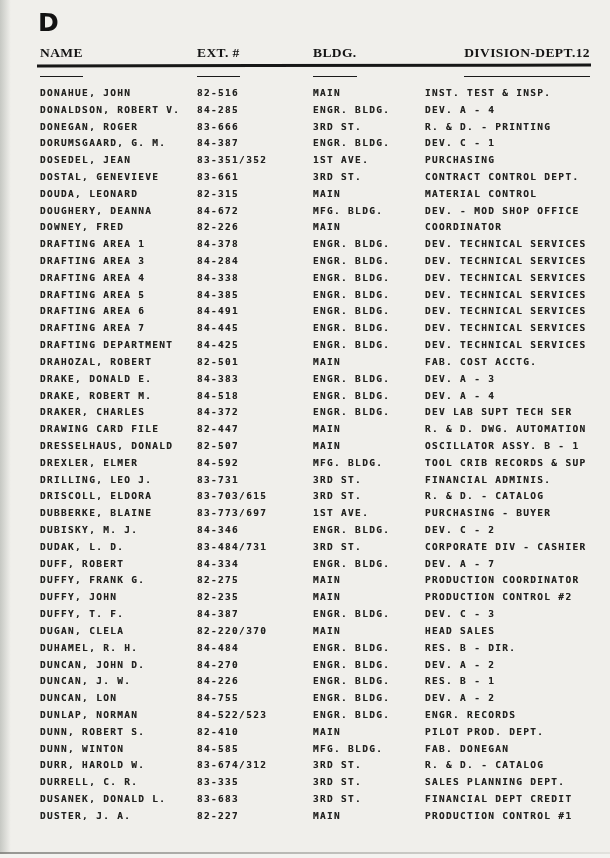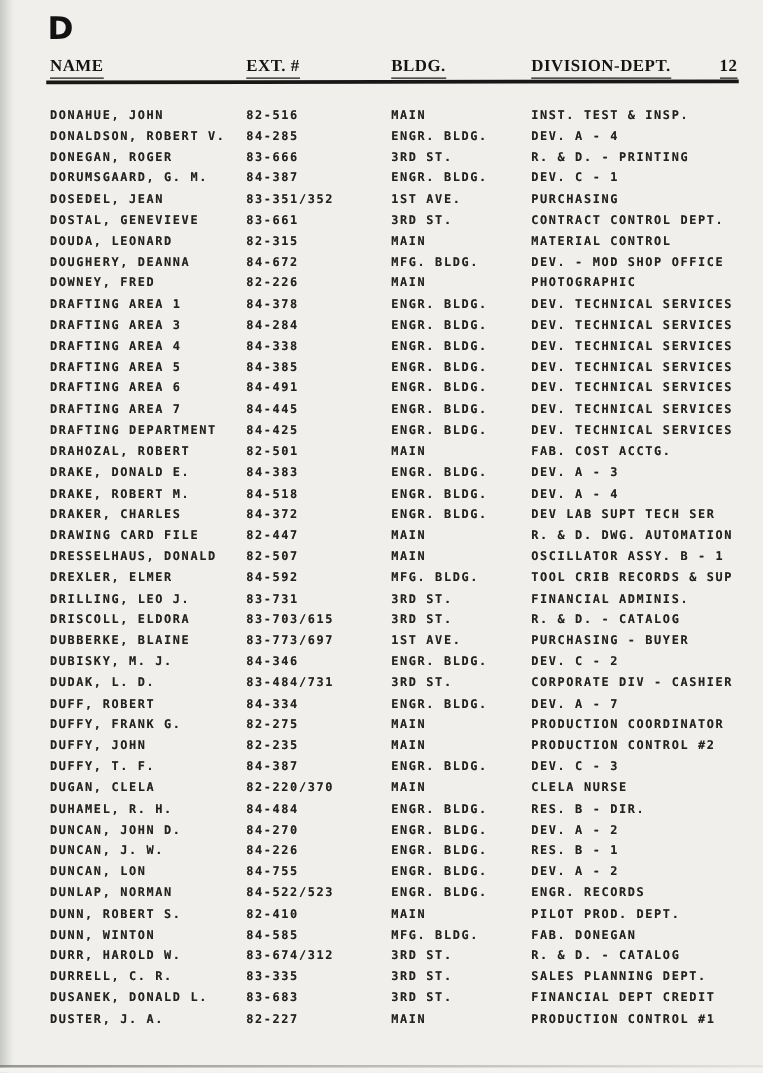--- a/index.html
+++ b/index.html
@@ -60,25 +60,25 @@
     font-weight: bold;
     font-size: 13.5px;
     color: #141414;
     letter-spacing: 0.4px;
     white-space: nowrap;
   }
   .header-row .hcol {
     display: inline-block;
     width: max-content;
     border-bottom: 1.5px solid #1a1a1a;
-    padding-bottom: 1px;
+    padding-bottom: 15px;
   }
   .header-row .last-cell {
     display: flex;
-    justify-content: space-between;
+    justify-content: flex-end;
   }
   .header-rule {
     position: absolute;
     left: 37px;
     width: 554px;
     top: 64px;
     height: 3px;
     background: #171717;
     transform: rotate(-0.1deg);
   }
@@ -178,21 +178,21 @@
       <div class="row">
         <span class="c">DOUGHERY, DEANNA</span>
         <span class="c">84-672</span>
         <span class="c">MFG. BLDG.</span>
         <span class="c">DEV. - MOD SHOP OFFICE</span>
       </div>
       <div class="row">
         <span class="c">DOWNEY, FRED</span>
         <span class="c">82-226</span>
         <span class="c">MAIN</span>
-        <span class="c">PHOTOGRAPHIC</span>
+        <span class="c">COORDINATOR</span>
       </div>
       <div class="row">
         <span class="c">DRAFTING AREA 1</span>
         <span class="c">84-378</span>
         <span class="c">ENGR. BLDG.</span>
         <span class="c">DEV. TECHNICAL SERVICES</span>
       </div>
       <div class="row">
         <span class="c">DRAFTING AREA 3</span>
         <span class="c">84-284</span>
@@ -322,21 +322,21 @@
       <div class="row">
         <span class="c">DUFFY, T. F.</span>
         <span class="c">84-387</span>
         <span class="c">ENGR. BLDG.</span>
         <span class="c">DEV. C - 3</span>
       </div>
       <div class="row">
         <span class="c">DUGAN, CLELA</span>
         <span class="c">82-220/370</span>
         <span class="c">MAIN</span>
-        <span class="c">CLELA NURSE</span>
+        <span class="c">HEAD SALES</span>
       </div>
       <div class="row">
         <span class="c">DUHAMEL, R. H.</span>
         <span class="c">84-484</span>
         <span class="c">ENGR. BLDG.</span>
         <span class="c">RES. B - DIR.</span>
       </div>
       <div class="row">
         <span class="c">DUNCAN, JOHN D.</span>
         <span class="c">84-270</span>

